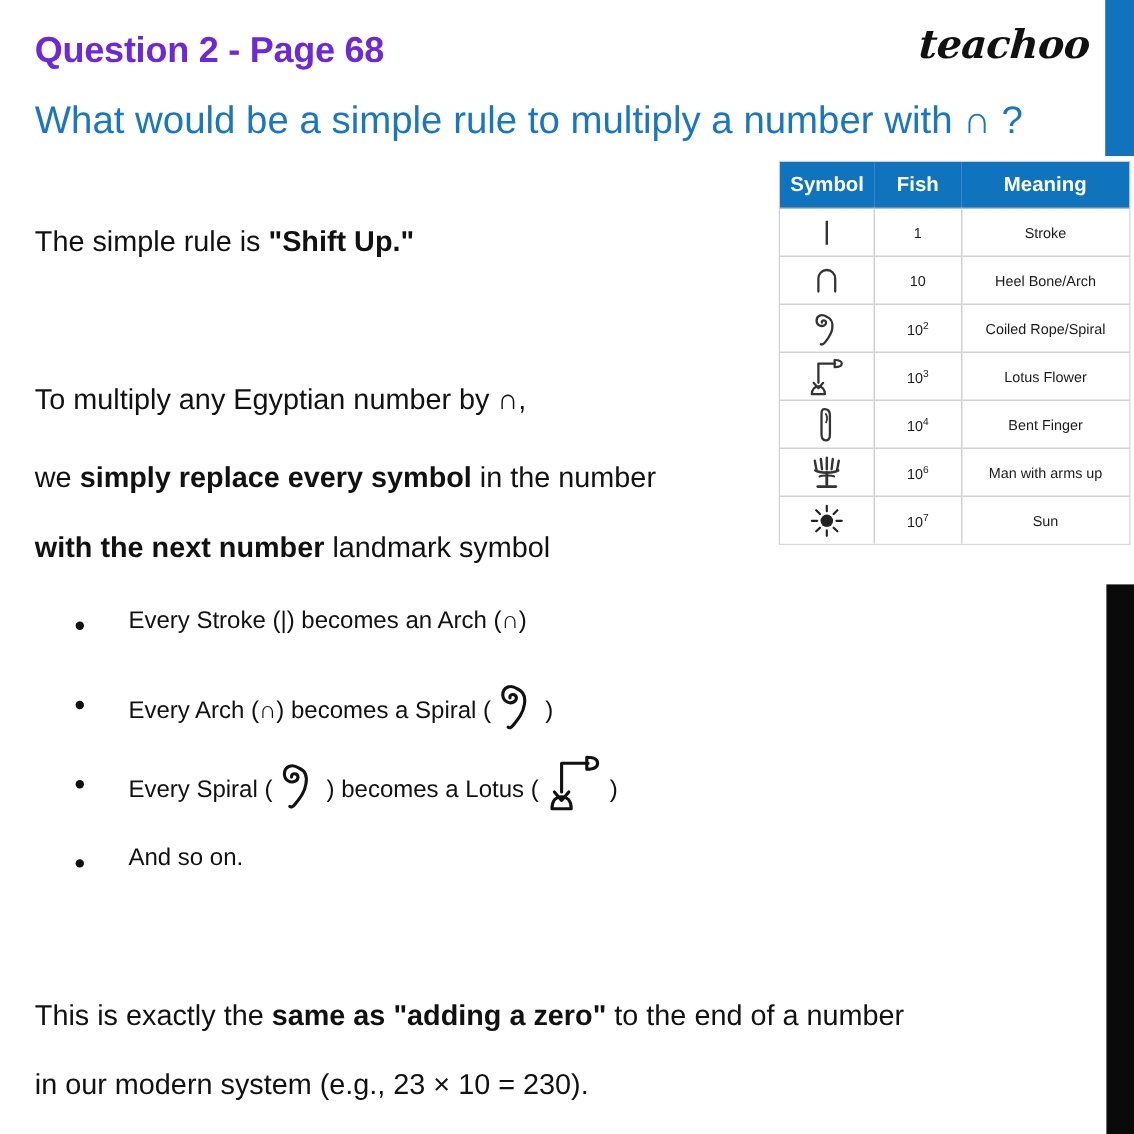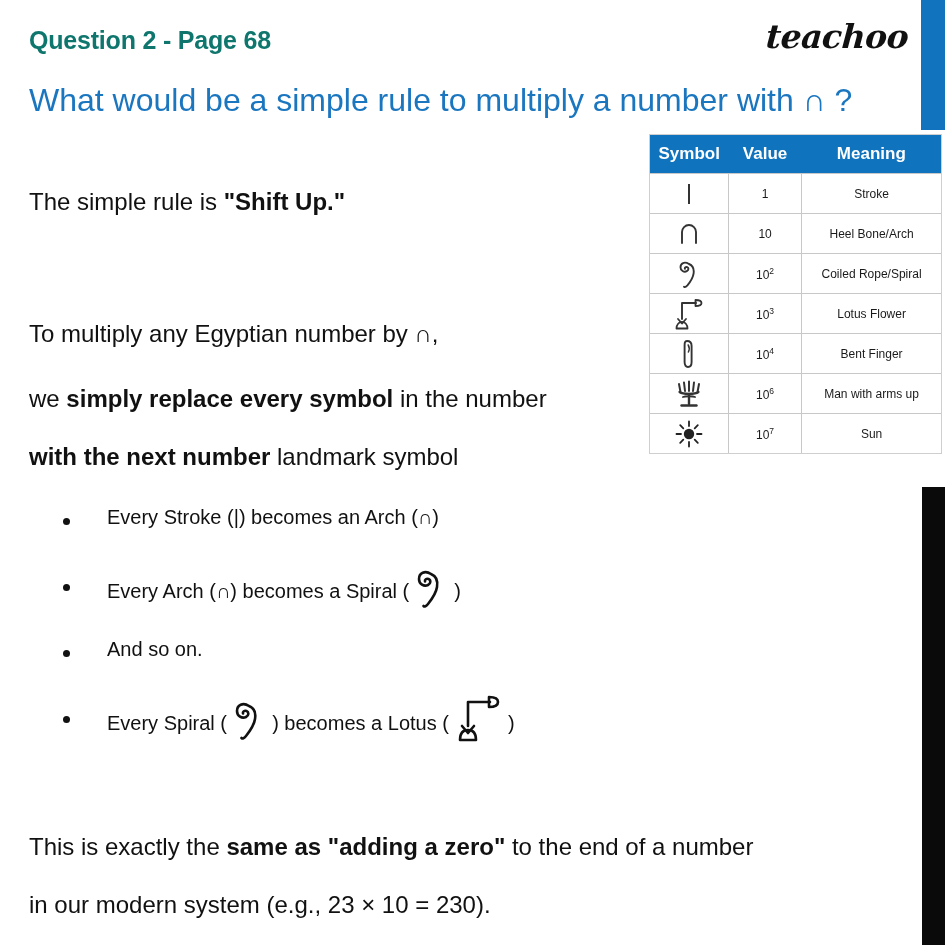--- a/index.html
+++ b/index.html
@@ -33,23 +33,23 @@
     width: 23px;
     height: 458px;
     background: #0a0a0a;
   }
 
   
   .q-title {
     position: absolute;
     left: 29px;
     top: 26px;
-    font-size: 25px;
+    font-size: 30px;
     font-weight: bold;
-    color: #0f766e;
+    color: #6d28d9;
     letter-spacing: -0.2px;
     white-space: nowrap;
   }
   .q-subtitle {
     position: absolute;
     left: 29px;
     top: 82px;
     font-size: 32px;
     font-weight: normal;
     color: #1B76C0;
@@ -189,52 +189,52 @@
     <span class="bullet-text">Every Stroke (|) becomes an Arch (∩)</span>
   </div>
 
   <div class="bullet-row">
     <span class="bullet-dot"></span>
     <span class="bullet-text">
       <span>Every Arch (∩) becomes a Spiral ( </span><span class="ig ig-spiral"><svg width="34" height="42" viewBox="0 0 34 42">
             <path d="M16 6 C10 2 4 5 4 11 C4 16 9 19 13 17 C16 15.5 16 12 13.5 11 C11.5 10.2 9.5 11.6 10 13.5 M16 6 C21 8 23 13 22 19 C21 26 17 31 13 36 C11 38.5 9.5 39 8.5 38" fill="none" stroke="#111" stroke-width="2.6" stroke-linecap="round" stroke-linejoin="round"></path>
           </svg></span><span> )</span>
     </span>
-  </div>
-
-  <div class="bullet-row">
-    <span class="bullet-dot"></span>
-    <span class="bullet-text">And so on.</span>
   </div>
 
   <div class="bullet-row">
     <span class="bullet-dot"></span>
     <span class="bullet-text">
       <span>Every Spiral ( </span><span class="ig ig-spiral"><svg width="34" height="42" viewBox="0 0 34 42">
             <path d="M16 6 C10 2 4 5 4 11 C4 16 9 19 13 17 C16 15.5 16 12 13.5 11 C11.5 10.2 9.5 11.6 10 13.5 M16 6 C21 8 23 13 22 19 C21 26 17 31 13 36 C11 38.5 9.5 39 8.5 38" fill="none" stroke="#111" stroke-width="2.6" stroke-linecap="round" stroke-linejoin="round"></path>
           </svg></span><span> ) becomes a Lotus ( </span><span class="ig ig-lotus"><svg width="48" height="52" viewBox="0 0 48 52">
             <path d="M12 34 L12 10 L34 10" fill="none" stroke="#111" stroke-width="2.6" stroke-linecap="round" stroke-linejoin="round"></path>
             <path d="M33 5 C39 5 42 7 42 10 C42 13 39 15 33 15 Z" fill="none" stroke="#111" stroke-width="2.6" stroke-linejoin="round"></path>
             <path d="M6 34 L12 41 L18 34" fill="none" stroke="#111" stroke-width="2.6" stroke-linecap="round" stroke-linejoin="round"></path>
             <path d="M4 48 C4 41 7.5 38 12 38 C16.5 38 20 41 20 48 Z" fill="none" stroke="#111" stroke-width="2.6" stroke-linejoin="round"></path>
           </svg></span><span> )</span>
     </span>
   </div>
 
+  <div class="bullet-row">
+    <span class="bullet-dot"></span>
+    <span class="bullet-text">And so on.</span>
+  </div>
+
 </div>
 
 <div class="para p5"><span>This is exactly the </span><b>same as "adding a zero"</b><span> to the end of a number</span></div>
 
 <div class="para p6">in our modern system (e.g., 23  ×  10 = 230).</div>
 
 <table class="hiero-table">
   <thead>
     <tr>
       <th class="col-symbol">Symbol</th>
-      <th class="col-value">Value</th>
+      <th class="col-value">Fish</th>
       <th class="col-meaning">Meaning</th>
     </tr>
   </thead>
   <tbody>
 
     <tr>
       <td class="cell-symbol">
         <svg width="20" height="26" viewBox="0 0 20 26">
             <path d="M10 3 L10 23" stroke="#333" stroke-width="2" stroke-linecap="butt" fill="none"></path>
           </svg>

